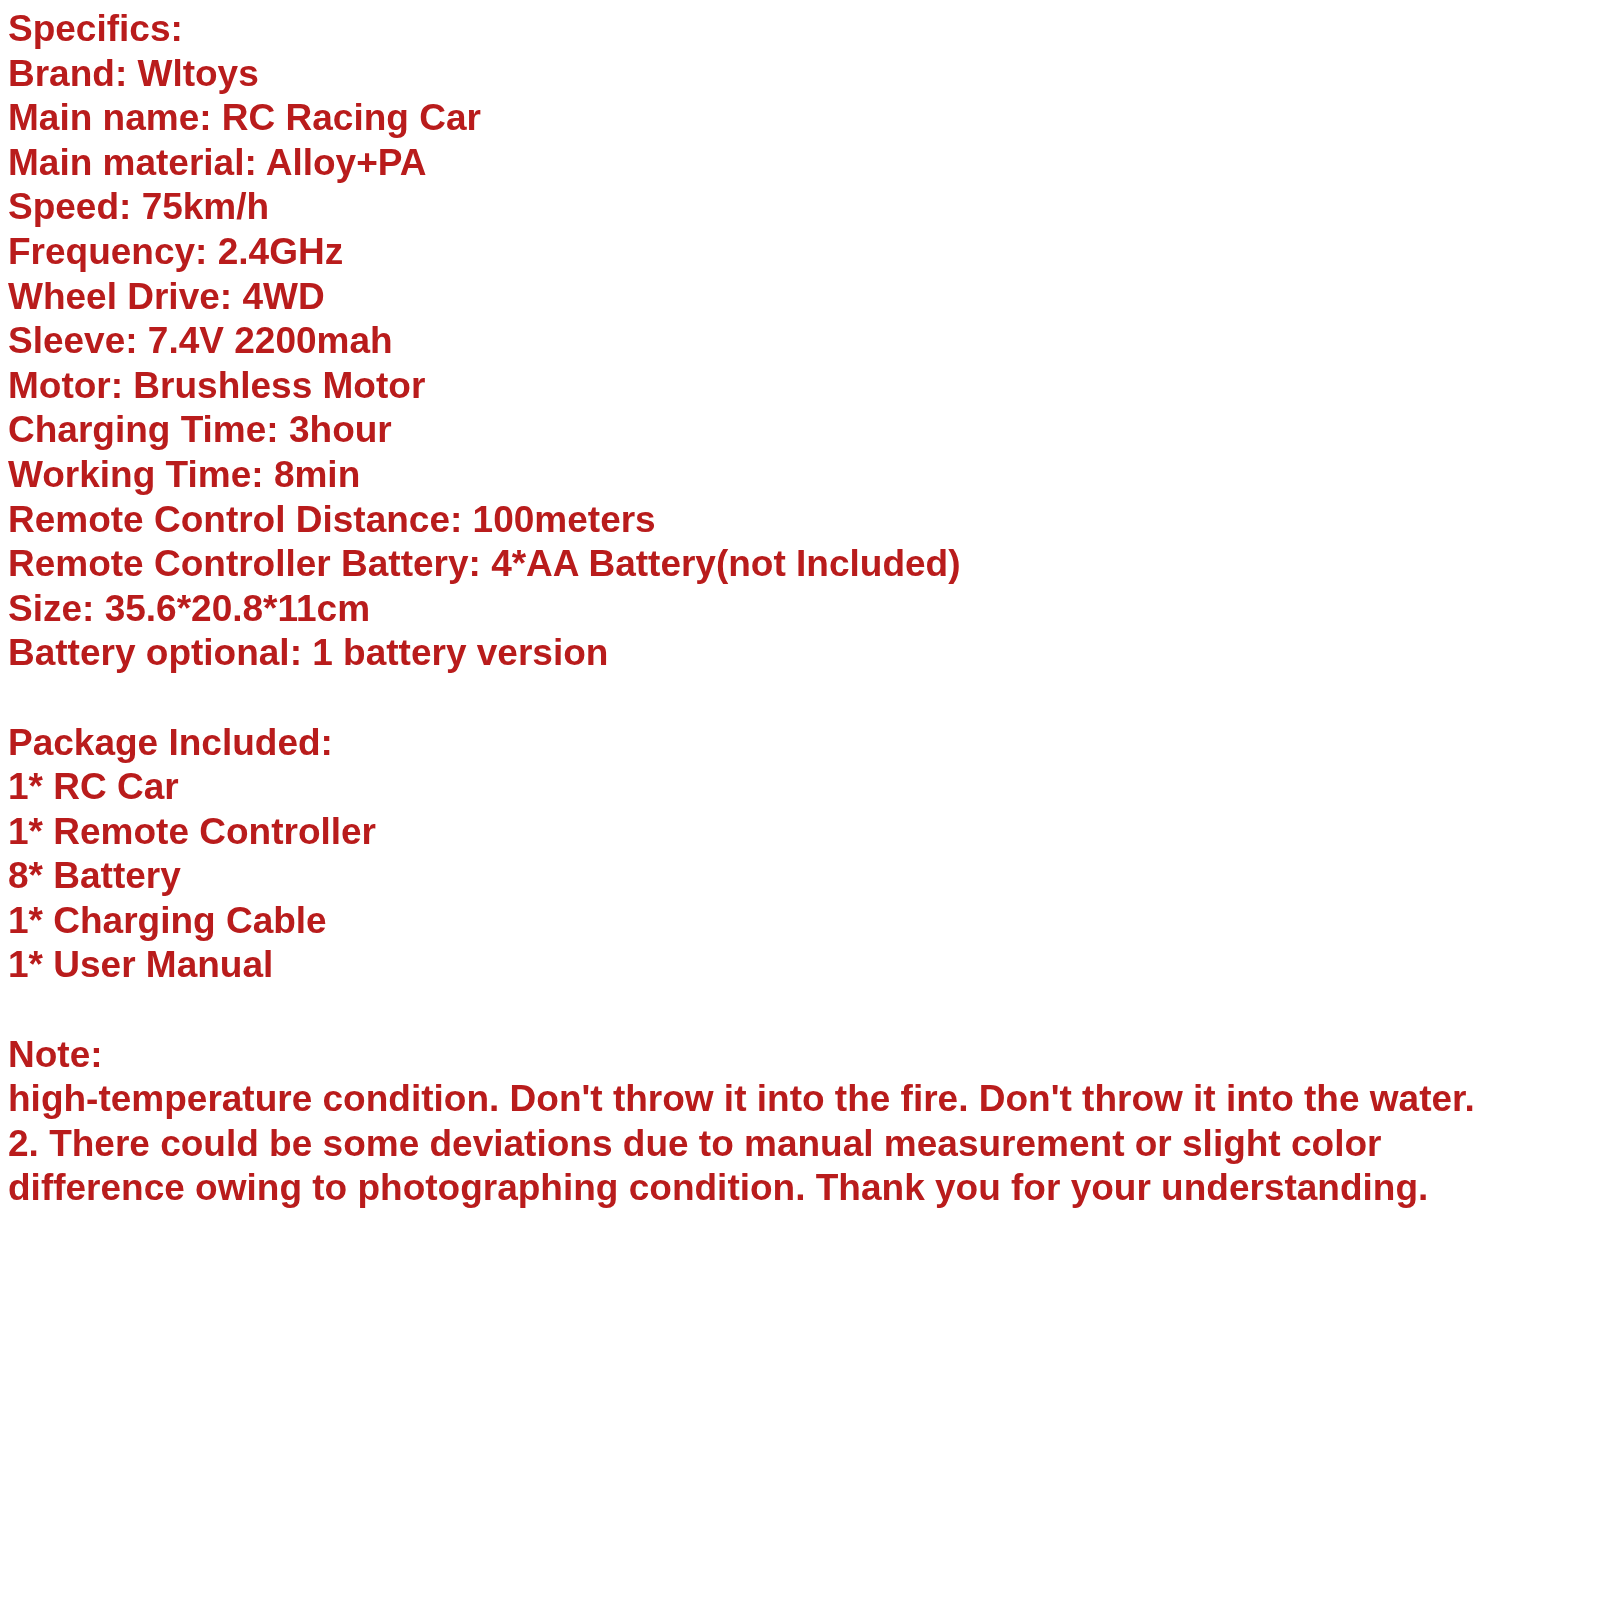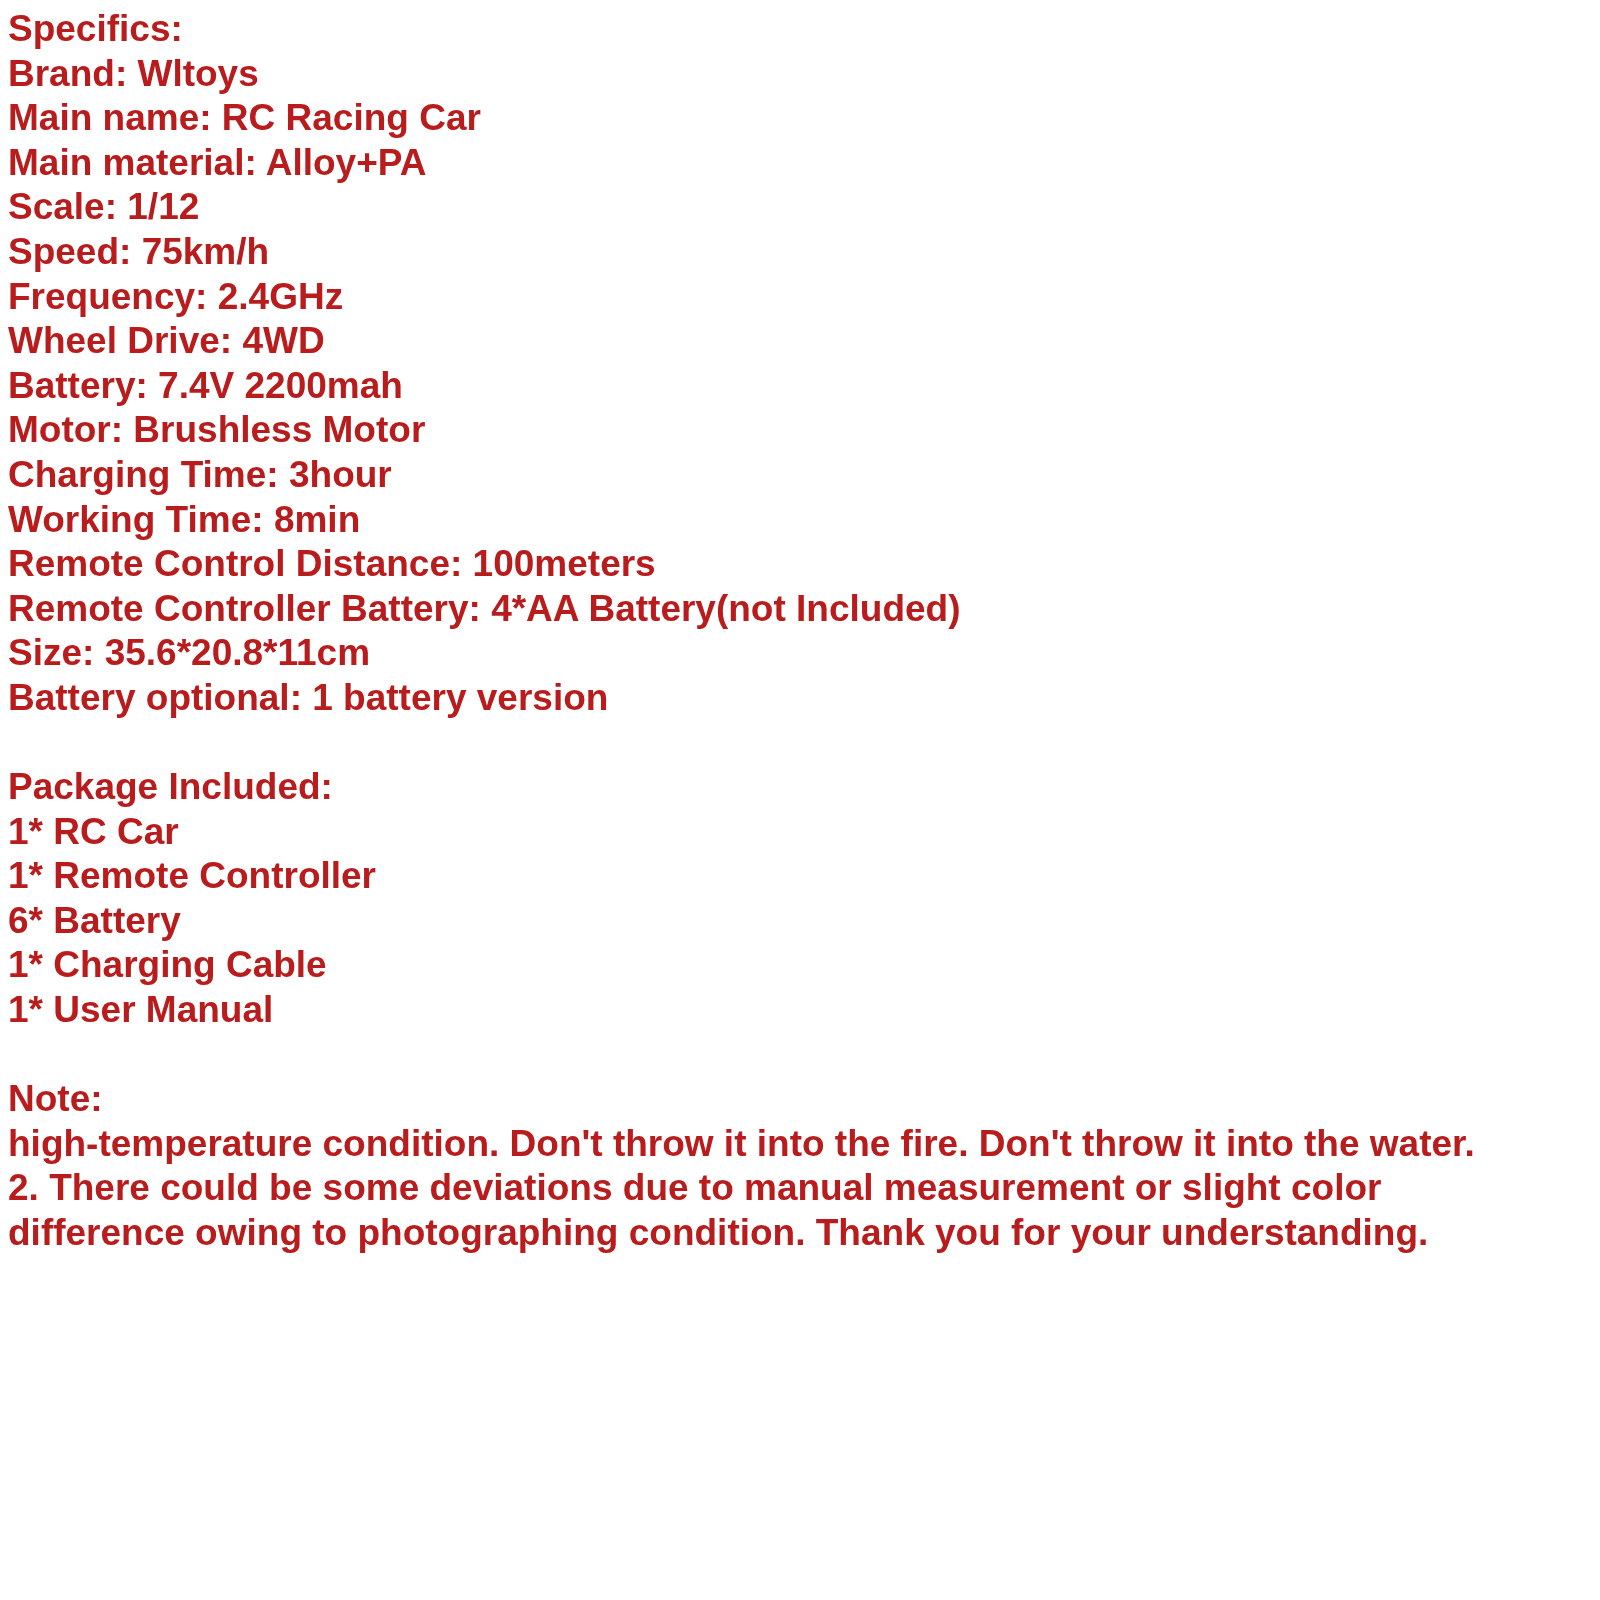--- a/index.html
+++ b/index.html
@@ -34,39 +34,38 @@
 </style>
 </head>
 <body>
 
 <div class="doc">
 
   <div class="line">Specifics:</div>
   <div class="line">Brand: Wltoys</div>
   <div class="line">Main name: RC Racing Car</div>
   <div class="line">Main material: Alloy+PA</div>
-  <div class="line">Scale: 1/12</div>
   <div class="line">Speed: 75km/h</div>
   <div class="line">Frequency: 2.4GHz</div>
   <div class="line">Wheel Drive: 4WD</div>
-  <div class="line">Battery: 7.4V 2200mah</div>
+  <div class="line">Sleeve: 7.4V 2200mah</div>
   <div class="line">Motor: Brushless Motor</div>
   <div class="line">Charging Time: 3hour</div>
   <div class="line">Working Time: 8min</div>
   <div class="line">Remote Control Distance: 100meters</div>
   <div class="line">Remote Controller Battery: 4*AA Battery(not Included)</div>
   <div class="line">Size: 35.6*20.8*11cm</div>
   <div class="line">Battery optional: 1 battery version</div>
 
   <div class="spacer"></div>
 
   <div class="line">Package Included:</div>
   <div class="line">1* RC Car</div>
   <div class="line">1* Remote Controller</div>
-  <div class="line">6* Battery</div>
+  <div class="line">8* Battery</div>
   <div class="line">1* Charging Cable</div>
   <div class="line">1* User Manual</div>
 
   <div class="spacer"></div>
 
   <div class="line">Note:</div>
   <div class="line">high-temperature condition. Don't throw it into the fire. Don't throw it into the water.</div>
   <div class="line">2. There could be some deviations due to manual measurement or slight color</div>
   <div class="line">difference owing to photographing condition. Thank you for your understanding.</div>
 

